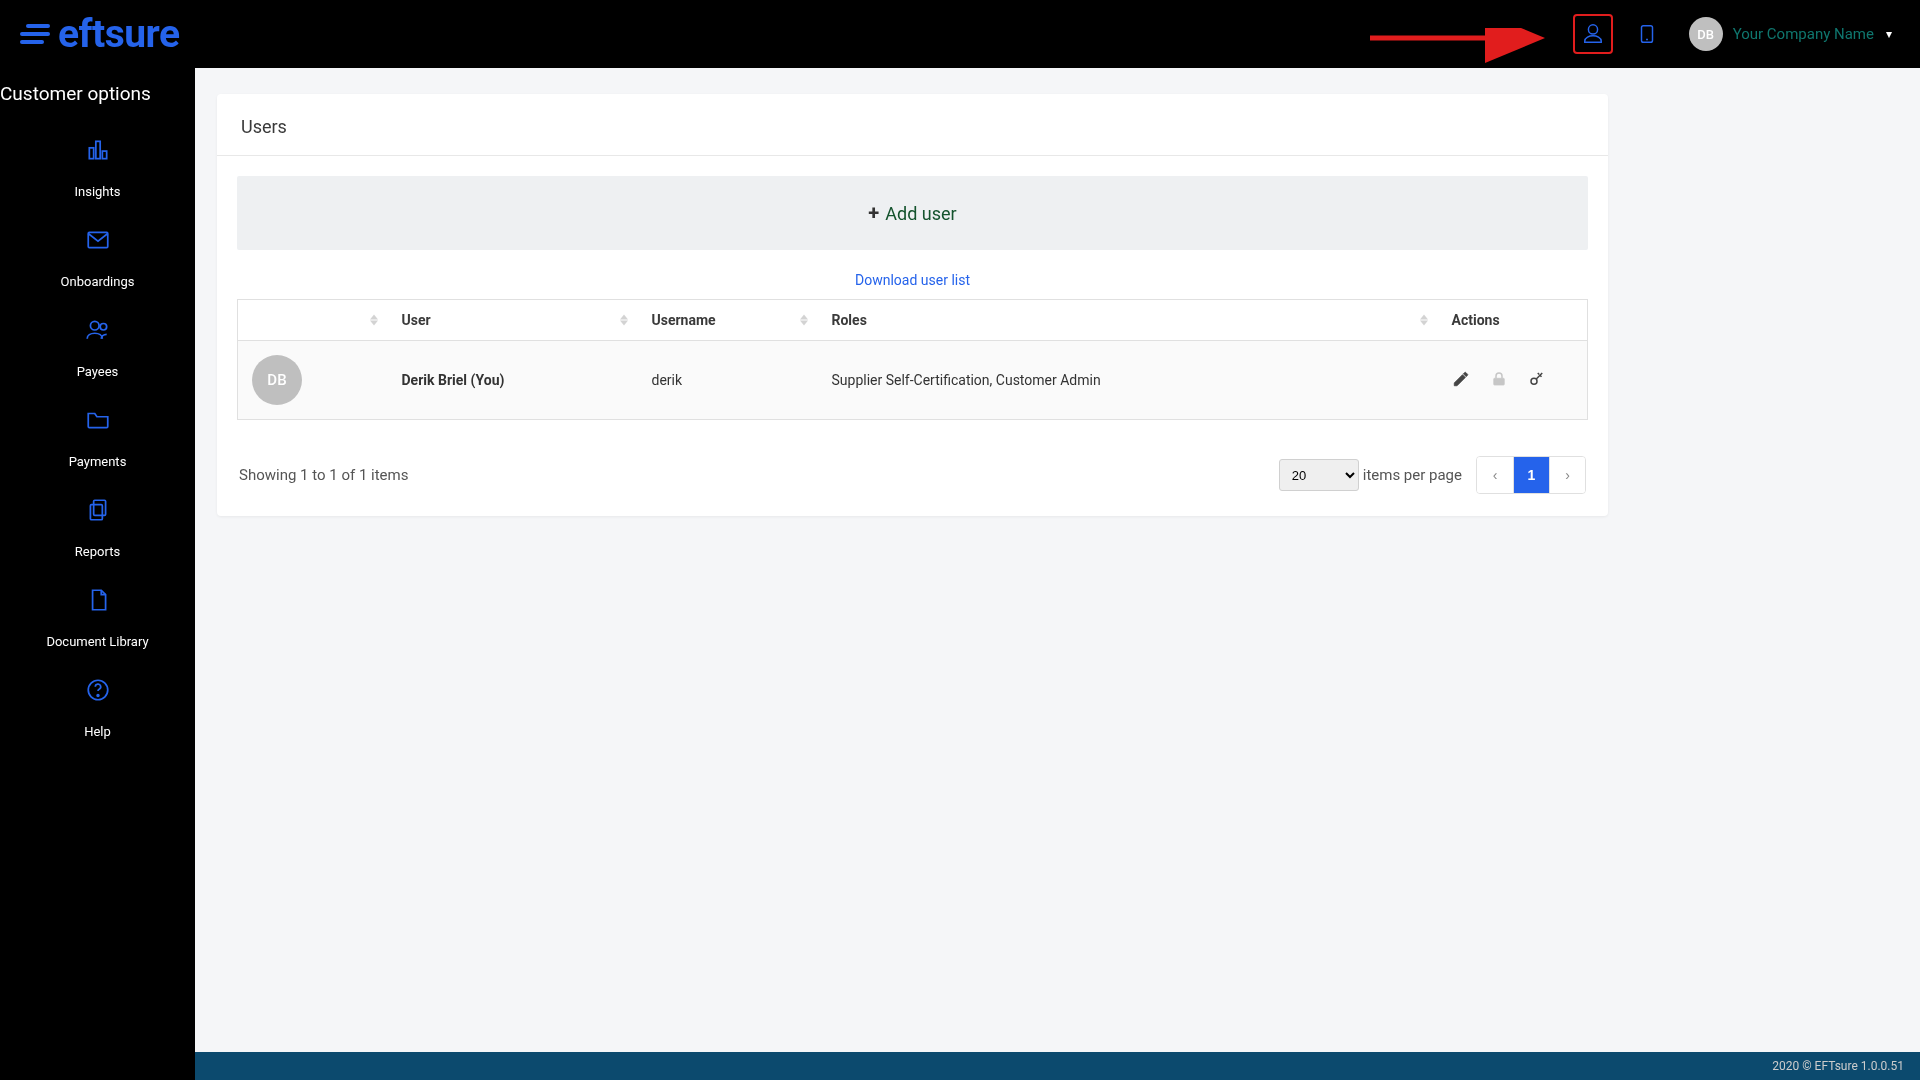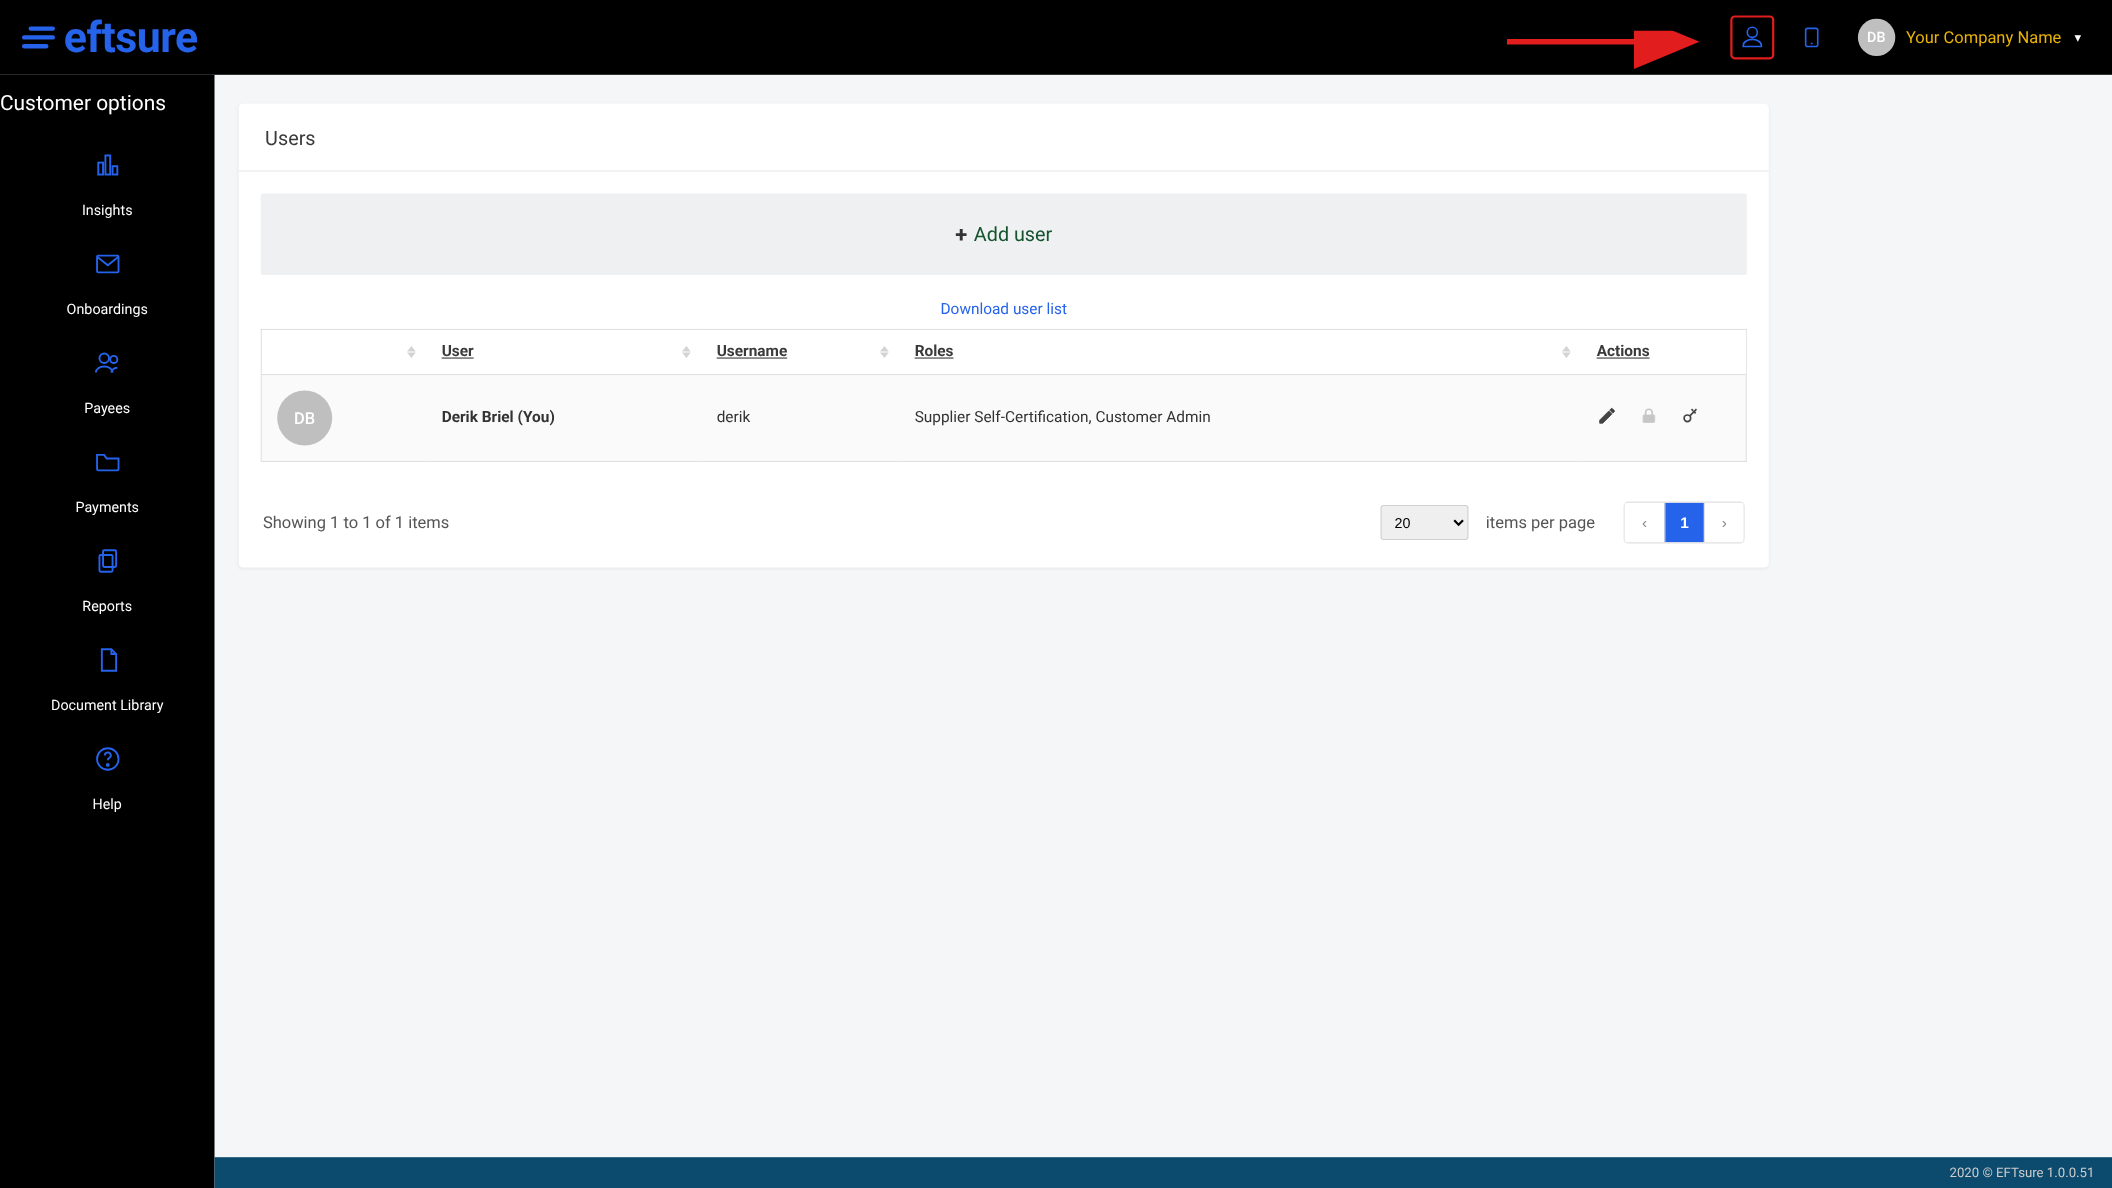--- a/index.html
+++ b/index.html
@@ -13,57 +13,57 @@
 .logo-bar.s2{width:30px;}
 .logo-bar.s3{width:24px;}
 .topbar-right { display: flex; align-items:center; gap: 14px; }
 .top-icon-btn { width: 40px; height: 40px; display: flex; align-items:center; justify-content:center; cursor:pointer; border-radius:4px;}
 .top-icon-btn svg { width:22px; height:22px; stroke:#2563eb; fill:none; stroke-width:1.6;}
 .top-icon-btn.highlight { border: 2px solid #e11d1d; }
 .arrow-annot { position: absolute; top: 28px; left: 1370px; pointer-events:none; }
 .user-chip { display:flex; align-items:center; gap:10px; cursor:pointer; padding:4px 8px;}
 .avatar { width:36px; height:36px; border-radius:50%; background:#bfbfbf; color:#fff; display:flex; align-items:center; justify-content:center; font-size:14px; font-weight:500;}
 .avatar.sm { width:34px; height:34px; font-size:13px;}
-.company-name { color:#eab308; font-size:15px;}
+.company-name { color:#0f766e; font-size:15px;}
 .chevron-down { color:#fff; font-size:12px; margin-left:2px;}
 .layout { display:flex; height: calc(1080px - 68px); }
 .sidebar { width: 195px; background:#000; color:#fff; display:flex; flex-direction:column; align-items:flex-start; padding-top:14px;}
 .sidebar-title { color:#fff; font-size:19px; font-weight:400; margin-bottom: 18px;}
 .nav-item { width:100%; display:flex; flex-direction:column; align-items:center; padding:14px 0; cursor:pointer;gap:15px; }
 .nav-item svg { width:26px; height:26px; stroke:#2563eb; fill:none; stroke-width:1.6; margin-bottom:6px;}
 .nav-item .nav-label { color:#fff; font-size:13px;}
 .content { flex:1; padding: 26px 312px 26px 22px; position:relative;}
 .card { background:#fff; border-radius:4px; box-shadow: 0 1px 3px rgba(0,0,0,0.06); padding: 0; }
 .page-title { font-size:18px; font-weight:400; color:#3a3a3a; padding: 22px 24px 18px;}
 .divider { height:1px; background:#e8e8e8; margin: 0 0 20px;}
 .add-user-bar { margin: 0 20px 20px; background:#eef0f2; height:74px; display:flex; align-items:center; justify-content:center; cursor:pointer; border-radius:2px;}
 .add-user-bar .plus { font-weight:700; font-size:20px; margin-right:6px; color:#333;}
 .add-user-bar .txt { font-size:18px; color:#14532d;}
 .download-link { text-align:center; padding: 0 22px 10px; }
 .download-link a { color:#2563eb; font-size:14px; text-decoration:none; cursor:pointer;}
 .table-wrap { padding: 0 20px 20px;}
 table { width:100%; border-collapse:collapse; border:1px solid #e0e0e0;}
-th { text-align:left; font-size:14px; font-weight:700; color:#3a3a3a; padding:12px 14px; border-bottom:1px solid #e0e0e0; background:#fff; position:relative;text-decoration:underline;}
+th { text-align:left; font-size:14px; font-weight:700; color:#3a3a3a; padding:12px 14px; border-bottom:1px solid #e0e0e0; background:#fff; position:relative;}
 th.sortable .sort-arrows { position:absolute; right:10px; top:50%; transform:translateY(-50%); display:flex; flex-direction:column; gap:1px; opacity:0.25;}
 .sort-arrows span { width:0; height:0; border-left:4px solid transparent; border-right:4px solid transparent;}
 .sort-arrows .up { border-bottom:5px solid #555;}
 .sort-arrows .down { border-top:5px solid #555;}
 td { padding:14px; font-size:14px; color:#333; border-bottom:1px solid #e0e0e0; background:#fafafa;}
 .col-avatar{ width:150px;}
 .col-user{ width:250px;}
 .col-username{ width:180px;}
 .col-roles{ width:auto;}
 .col-actions{ width:150px;}
 .row-avatar { width:50px; height:50px; border-radius:50%; background:#bfbfbf; color:#fff; display:flex; align-items:center; justify-content:center; font-size:15px; font-weight:500;}
 .user-cell { font-weight:700;}
 .action-icons { display:flex; gap:20px; align-items:center;}
 .action-icons svg { width:18px; height:18px; stroke:#444; fill:#444; cursor:pointer;}
 .action-icons .disabled svg { stroke:#c6c6c6; fill:#c6c6c6;}
 .table-footer { display:flex; align-items:center; justify-content:space-between; padding: 16px 22px 22px; font-size:15px; color:#555;}
-.paging-right { display:flex; align-items:center; gap:16px;}
+.paging-right { display:flex; align-items:center; gap:4px;}
 .paging-right select { height:32px; border:1px solid #d0d0d0; border-radius:3px; padding:0 8px; font-size:13px; width:80px;}
 .pp-label { font-size:15px; color:#555;}
 .pager { display:flex; border:1px solid #e0e0e0; border-radius:4px; overflow:hidden; margin-left:10px;}
 .pager button { width:36px; height:36px; border:none; background:#fff; cursor:pointer; font-size:14px; color:#888; display:flex; align-items:center; justify-content:center;}
 .pager button.active { background:#2563eb; color:#fff; font-weight:600;}
 .pager button + button { border-left:1px solid #e0e0e0;}
 .footer-bar { position:absolute; bottom:0; left:195px; right:0; height:28px; background:#0c4a6e; color:#ccc; font-size:12px; display:flex; align-items:center; justify-content:flex-end; padding:0 16px;}
 </style>
 </head>
 <body>

